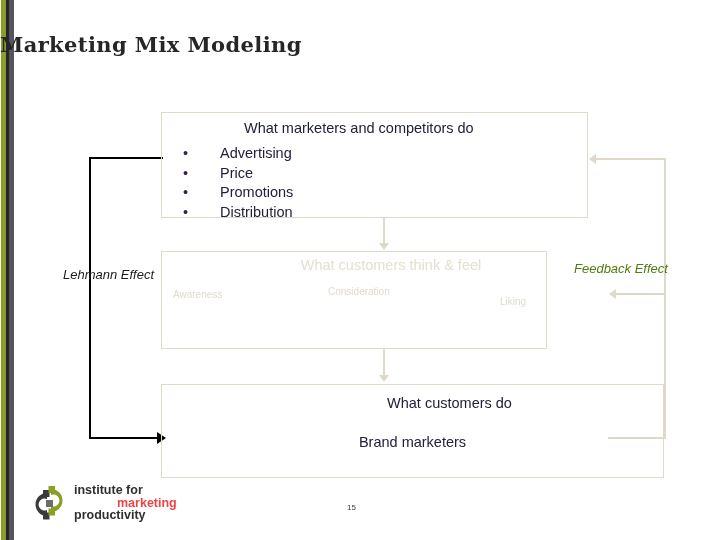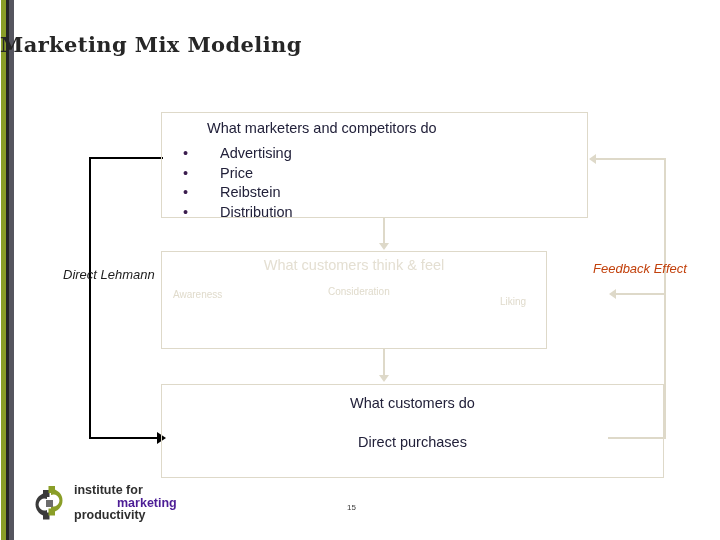--- a/index.html
+++ b/index.html
@@ -53,20 +53,21 @@
   #box-bottom { left: 161px; top: 384px; width: 503px; height: 94px;  }
 
   
   .box-head {
     position: absolute;
     width: 100%;
     text-align: center;
     font-size: 14.5px;
     color: #22213a;
     white-space: nowrap;
+    margin-left: 37px;
   }
   #box-top .box-head    { top: 7px; left: 45px; width: auto; }
   #box-middle .box-head { top: 5px; left: 0; color: #e4dfd2; }
   #box-bottom .box-head { top: 10px; left: 0; color: #22213a; }
 
   .bullet-list {
     position: absolute;
     left: 16px;
     top: 31px;
     margin: 0;
@@ -112,21 +113,21 @@
   #box-bottom .subline { top: 49px; left: 0; }
 
   
   .effect-label {
     position: absolute;
     font-style: italic;
     font-size: 13px;
     white-space: nowrap;
   }
   #label-direct   { left: 63px;  top: 267px; color: #1d1d1d; }
-  #label-feedback { left: 574px; top: 261px; color: #c2410c; margin-left: 19px; }
+  #label-feedback { left: 574px; top: 261px; color: #4d7c0f; }
 
   
   .ln { position: absolute; background: #ded9c9; }
   .ln-h { height: 2px; }
   .ln-v { width: 2px; }
 
   
   .arrow-down {
     position: absolute;
     width: 0; height: 0;
@@ -188,21 +189,21 @@
     left: 48px;
     top: 2px;
     line-height: 12.5px;
   }
   #logo-text div {
     font-size: 12.5px;
     font-weight: bold;
     white-space: nowrap;
   }
   .lt-dark  { color: #2f2f2f; }
-  .lt-olive { color: #4c1d95; padding-left: 43px; }
+  .lt-olive { color: #ef4444; padding-left: 43px; }
 </style>
 </head>
 <body>
 
 <div id="slide">
 
   <div class="stripe stripe-olive"></div>
   <div class="stripe stripe-dark"></div>
   <div class="stripe stripe-slate"></div>
 
@@ -219,55 +220,55 @@
   <div class="ln ln-h" style="left:596px; top:158px; width:70px;"></div>
   <div class="arrow-left" style="left:589px; top:154px;"></div>
   <div class="ln ln-h" style="left:616px; top:293px; width:50px;"></div>
   <div class="arrow-left" style="left:609px; top:289px;"></div>
 
   <div class="blk" id="direct-h-top"></div>
   <div class="blk" id="direct-v"></div>
   <div class="blk" id="direct-h-bot"></div>
   <div id="direct-arrow"></div>
 
-  <div class="effect-label" id="label-direct">Direct Lehmann</div>
+  <div class="effect-label" id="label-direct">Lehmann Effect</div>
   <div class="effect-label" id="label-feedback">Feedback Effect</div>
 
   <div class="box" id="box-top">
     <div class="box-head">What marketers and competitors do</div>
     <ul class="bullet-list">
       <li>
         <span class="bullet-dot">•</span>
         <span>Advertising</span>
       </li>
       <li>
         <span class="bullet-dot">•</span>
         <span>Price</span>
       </li>
       <li>
         <span class="bullet-dot">•</span>
-        <span>Reibstein</span>
+        <span>Promotions</span>
       </li>
       <li>
         <span class="bullet-dot">•</span>
         <span>Distribution</span>
       </li>
     </ul>
   </div>
 
   <div class="box" id="box-middle">
     <div class="box-head">What customers think &amp; feel</div>
     <div class="stage" id="stage-0">Awareness</div>
     <div class="stage" id="stage-1">Consideration</div>
     <div class="stage" id="stage-2">Liking</div>
   </div>
 
   <div class="box" id="box-bottom">
     <div class="box-head">What customers do</div>
-    <div class="subline">Direct purchases</div>
+    <div class="subline">Brand marketers</div>
   </div>
 
   <div id="page-number">15</div>
 
   <div id="logo">
     <svg id="logo-mark" width="46" height="42" viewBox="0 0 46 42">
 
       <path d="M21 9 A11.5 11.5 0 1 0 21 32 L21 26 A6 6 0 1 1 21 15 Z" fill="#3a3a3a"></path>
       <rect x="17" y="6" width="6.5" height="7" fill="#3a3a3a"></rect>
       <rect x="17" y="28.5" width="6.5" height="7" fill="#3a3a3a"></rect>

